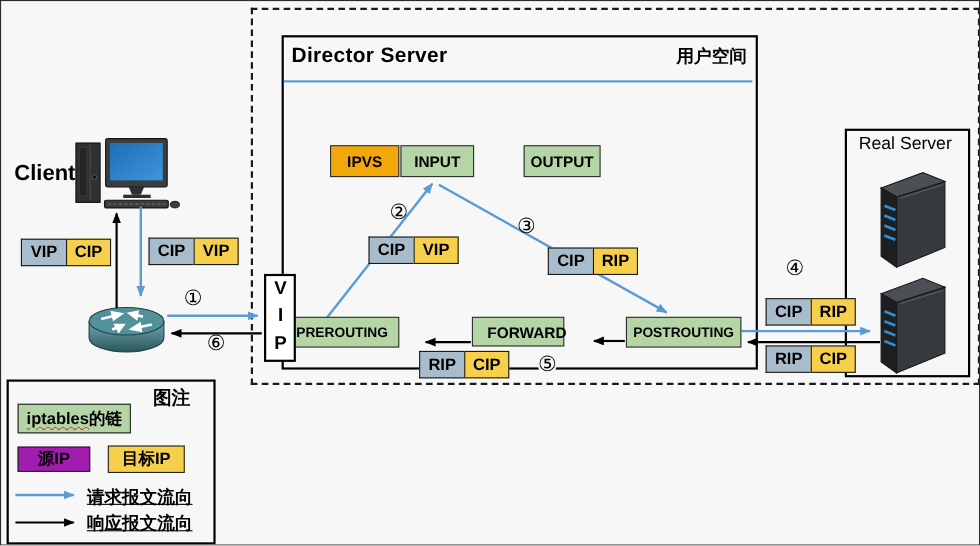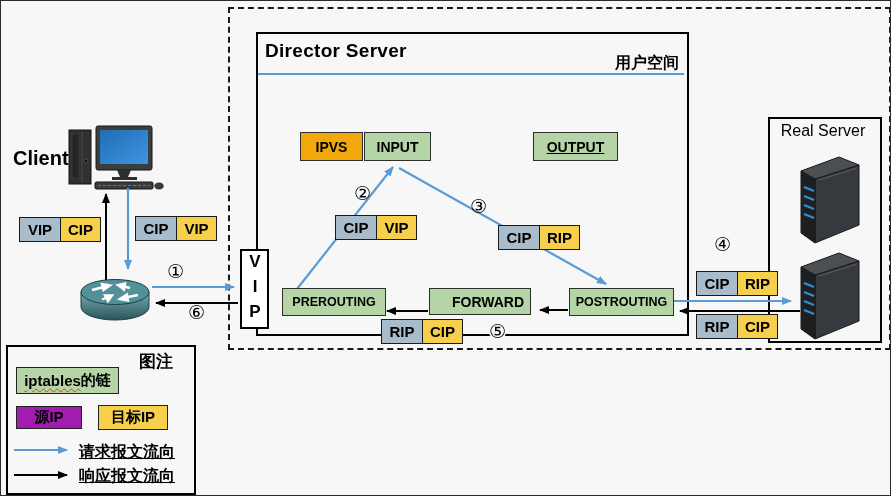--- a/index.html
+++ b/index.html
@@ -11,37 +11,37 @@
   .abs { position:absolute; }
   
   .dashed-box { left:227px; top:6px; width:659px; height:339px; border:2px dashed #1a1a1a; }
   .director-box { left:255px; top:31px; width:429px; height:300px; border:2px solid #000; }
   .real-box { left:767px; top:116px; width:110px; height:222px; border:2px solid #000; }
   .legend-box { left:5px; top:344px; width:186px; height:146px; border:2px solid #000; }
   .blue-sep { left:257px; top:72px; width:426px; height:2px; background:#5b9bd5; }
   
   .director-title { left:264px; top:39px; font-size:19px; font-weight:bold; letter-spacing:0.3px; }
   .space-label { width:120px; text-align:right; font-size:16px; font-weight:bold; }
-  .user-space { left:558px; top:40px;margin-top:12px; }
+  .user-space { left:558px; top:40px; }
   .kernel-space { left:558px; top:92px; }
   .real-title { left:770px; top:121px; width:104px; text-align:center; font-size:16px; font-weight:normal; }
   .client-label { left:12px; top:146px; font-size:20px; font-weight:bold; }
   
   .chain {
     display:flex; align-items:center; justify-content:center;
     background:#b5d5a7; border:1.5px solid #2f2f2f; box-sizing:border-box;
     font-weight:bold; font-size:14px;
   }
   .chain.orange { background:#f2a70a; }
   .chain.small { font-size:12.5px; }
   .ipvs        { left:299px; top:131px; width:63px; height:29px; }
   .input       { left:363px; top:131px; width:67px; height:29px; }
-  .output      { left:532px; top:131px; width:85px; height:29px;text-decoration:underline; }
-  .prerouting  { left:281px; top:287px; width:104px; height:28px; }
-  .forward     { left:428px; top:287px; width:102px; height:27px;padding-left:16px; }
+  .output      { left:475px; top:131px; width:70px; height:29px; }
+  .prerouting  { left:258px; top:287px; width:104px; height:28px; }
+  .forward     { left:428px; top:287px; width:84px; height:27px;padding-left:16px; }
   .postrouting { left:568px; top:287px; width:105px; height:28px; }
   
   .vipbox {
     left:239px; top:248px; width:29px; height:80px; background:#fff;
     border:2px solid #000; box-sizing:border-box;
     writing-mode:vertical-lr; text-orientation:upright;
     font-weight:bold; font-size:17px; letter-spacing:6px;
     display:flex; align-items:center; justify-content:center;
   }
   

